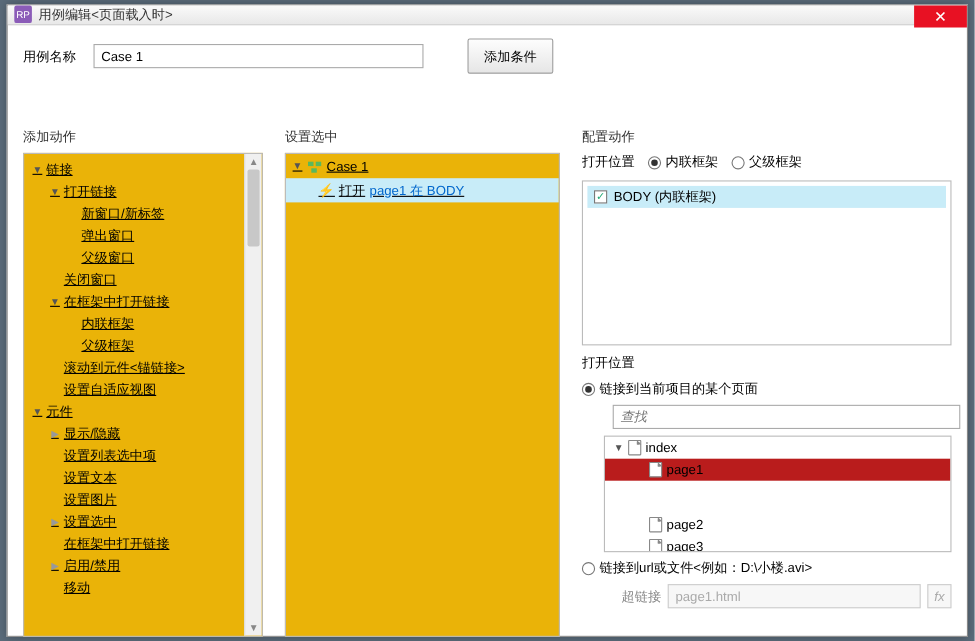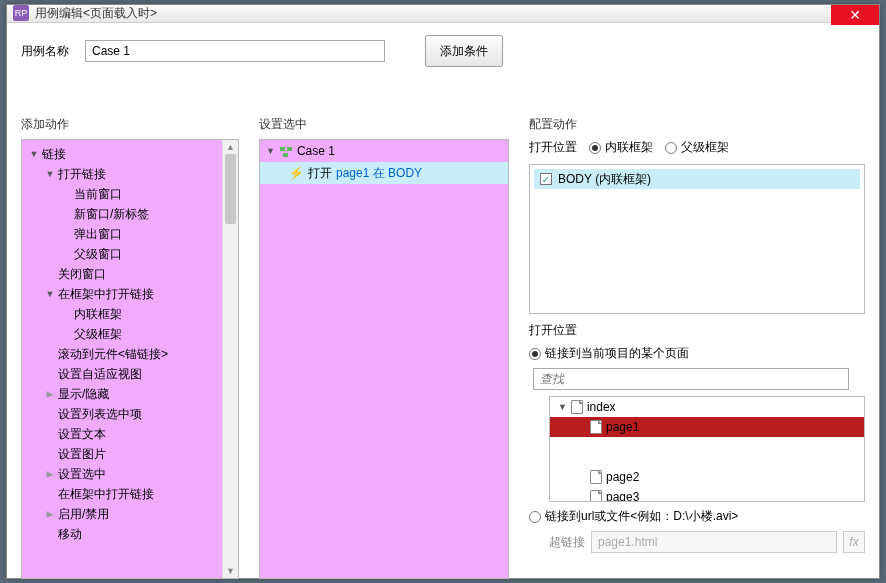--- a/index.html
+++ b/index.html
@@ -14,21 +14,21 @@
 .name-row label { width: 54px; }
 .name-row input { width: 300px; height: 22px; border: 1px solid #aaa; padding: 0 6px; }
 .btn { height: 32px; padding: 0 14px; background: linear-gradient(#fdfdfd, #e6e6e6); border: 1px solid #9c9c9c; border-radius: 2px; cursor: pointer; display: inline-flex; align-items: center; }
 .btn-primary { background: linear-gradient(#4fc0ff, #1c94d8); color: #fff; border-color: #1a7fb8; }
 .panels { flex: 1; display: flex; gap: 20px; min-height: 0; }
 .panel { display: flex; flex-direction: column; }
 .panel-left { width: 218px; }
 .panel-mid { width: 250px; }
 .panel-right { flex: 1; }
 .panel-title { color: #333; margin-bottom: 6px; }
-.listbox { border: 1px solid #bbb; background: #f0abfc; overflow: auto; position: relative; }
+.listbox { border: 1px solid #bbb; background: #eab308; overflow: auto; position: relative; text-decoration: underline; }
 .panel-left .listbox { height: 440px; }
 .panel-mid .listbox { height: 440px; }
 .scrollbar { position: absolute; right: 0; top: 0; bottom: 0; width: 16px; background: #f0f0f0; border-left: 1px solid #ddd; }
 .scrollbar .thumb { position: absolute; top: 14px; left: 2px; right: 2px; height: 70px; background: #c8c8c8; border-radius: 2px; }
 .scrollbar .arrow { position: absolute; left:0; right:0; height:14px; text-align:center; color:#888; font-size:9px; line-height:14px; }
 .scrollbar .arrow.up { top:0; }
 .scrollbar .arrow.dn { bottom:0; }
 .tree { padding: 4px 0; }
 .tree-item { display: flex; align-items: center; height: 20px; padding-right: 16px; cursor: pointer; white-space: nowrap; }
 .tree-item .arrow { width: 12px; display: inline-block; text-align: center; color: #555; font-size: 9px; }
@@ -46,27 +46,27 @@
 .link-text { color: #0066cc; }
 .right-inner { display: flex; flex-direction: column; gap: 8px; height: 440px; }
 .row { display: flex; align-items: center; gap: 12px; }
 .radio { display: inline-flex; align-items: center; gap: 4px; cursor: pointer; }
 .radio .dot { width: 12px; height: 12px; border: 1px solid #777; border-radius: 50%; display: inline-flex; align-items: center; justify-content: center; background:#fff; }
 .radio.checked .dot::after { content: ""; width: 6px; height: 6px; background: #333; border-radius: 50%; }
 .framebox { border: 1px solid #bbb; height: 150px; padding: 4px; }
 .framebox .item { display: flex; align-items: center; gap: 6px; height: 20px; padding: 0 6px; background: #c8ecf8; }
 .check { width: 12px; height: 12px; border: 1px solid #777; background: #fff; display: inline-flex; align-items: center; justify-content: center; color: #2a7; font-size: 10px; }
 .subsection { display: flex; flex-direction: column; gap: 6px; }
-.search-input { width: 100%; height: 22px; border: 1px solid #aaa; padding: 0 6px; color: #999; font-style: italic; margin-left: 4px; width: calc(100% - 20px); }
+.search-input { width: 100%; height: 22px; border: 1px solid #aaa; padding: 0 6px; color: #999; font-style: italic; margin-left: 28px; width: calc(100% - 20px); }
 .pagetree { border: 1px solid #bbb; margin-left: 20px; height: 106px; overflow: hidden; }
 .pagetree .prow { display: flex; align-items: center; height: 20px; cursor: pointer; }
 .pagetree .prow.sel { background: #b91c1c; }
 .page-icon { width:12px; height:14px; border:1px solid #888; border-radius:1px; margin-right:4px; background:#fff; position:relative; }
 .page-icon::after { content:""; position:absolute; right:-1px; top:-1px; border:2px solid transparent; border-left-color:#888; border-bottom-color:#888; }
-.urlinput-wrap { display:flex; align-items:center; margin-left:20px; gap:6px; }
+.urlinput-wrap { display:flex; align-items:center; margin-left:36px; gap:6px; }
 .urlinput-wrap label { color:#888; }
 .urlinput { flex:1; height: 22px; border: 1px solid #ccc; background:#f7f7f7; padding: 0 6px; color:#aaa; }
 .fx { width: 22px; height: 22px; border: 1px solid #ccc; background:#f7f7f7; color:#aaa; display:inline-flex; align-items:center; justify-content:center; font-style:italic; }
 .footer { display: flex; justify-content: flex-end; gap: 10px; padding-top: 10px; }
 .footer .btn { width: 74px; justify-content: center; border-radius: 11px; }
 </style>
 </head>
 <body>
 
 <div class="dialog">
@@ -94,24 +94,20 @@
             <div class="tree-item d0">
                 <span class="arrow exp"></span>
                 <span class="txt">链接</span>
               </div>
             <div class="tree-item d1">
                 <span class="arrow exp"></span>
                 <span class="txt">打开链接</span>
               </div>
             <div class="tree-item d2">
                 <span class="arrow none"></span>
-                <span class="txt">当前窗口</span>
-              </div>
-            <div class="tree-item d2">
-                <span class="arrow none"></span>
                 <span class="txt">新窗口/新标签</span>
               </div>
             <div class="tree-item d2">
                 <span class="arrow none"></span>
                 <span class="txt">弹出窗口</span>
               </div>
             <div class="tree-item d2">
                 <span class="arrow none"></span>
                 <span class="txt">父级窗口</span>
               </div>
@@ -131,20 +127,24 @@
                 <span class="arrow none"></span>
                 <span class="txt">父级框架</span>
               </div>
             <div class="tree-item d1">
                 <span class="arrow none"></span>
                 <span class="txt">滚动到元件&lt;锚链接&gt;</span>
               </div>
             <div class="tree-item d1">
                 <span class="arrow none"></span>
                 <span class="txt">设置自适应视图</span>
+              </div>
+            <div class="tree-item d0">
+                <span class="arrow exp"></span>
+                <span class="txt">元件</span>
               </div>
             <div class="tree-item d1">
                 <span class="arrow col"></span>
                 <span class="txt">显示/隐藏</span>
               </div>
             <div class="tree-item d1">
                 <span class="arrow none"></span>
                 <span class="txt">设置列表选中项</span>
               </div>
             <div class="tree-item d1">

